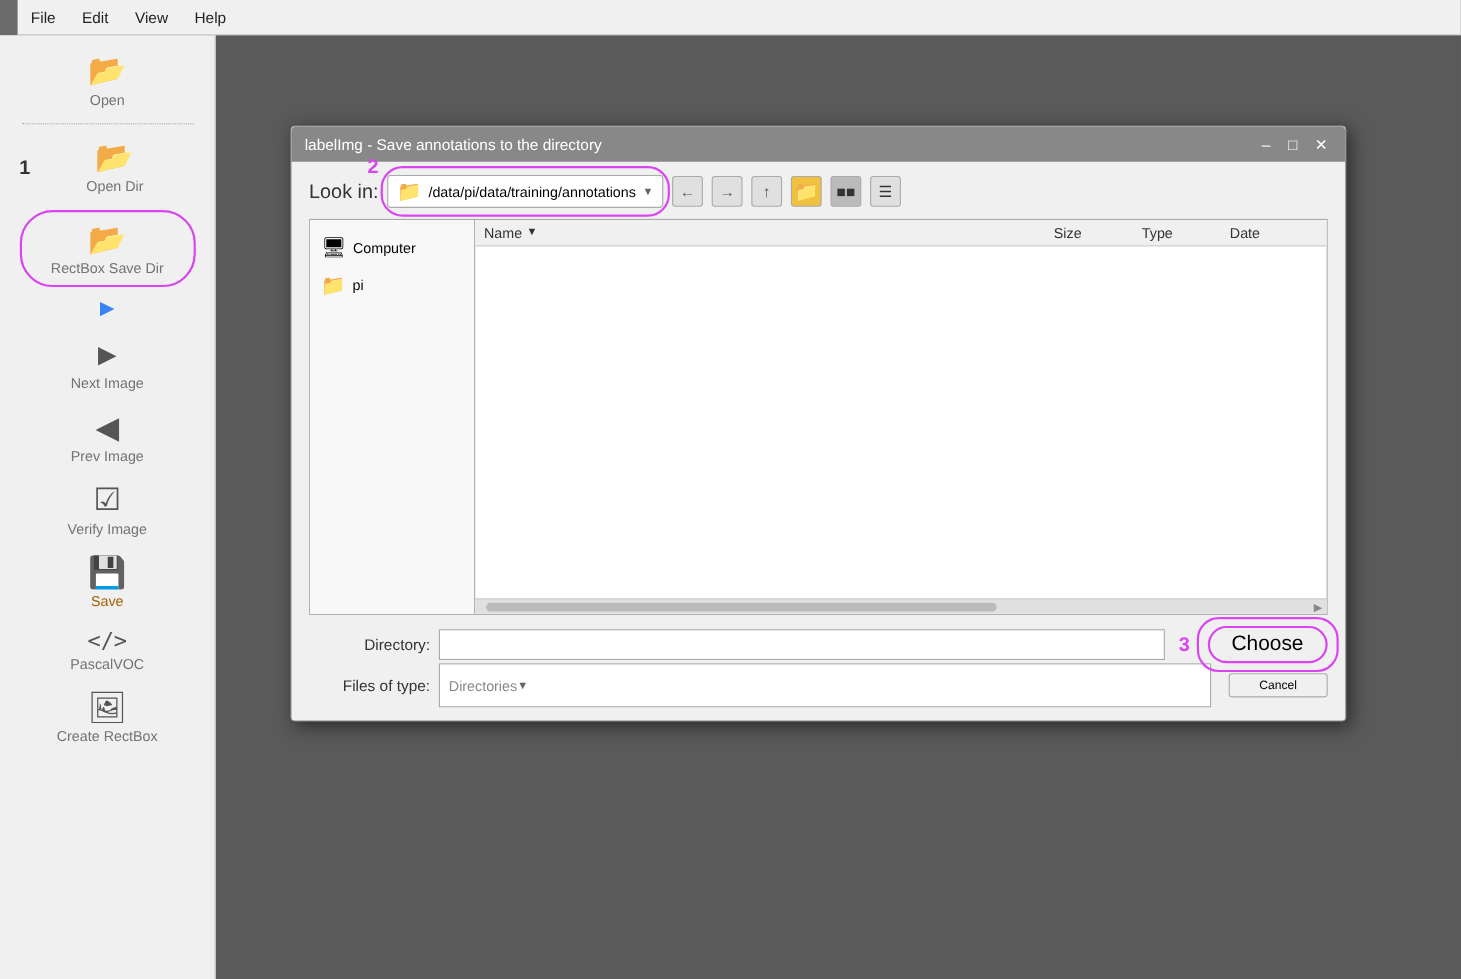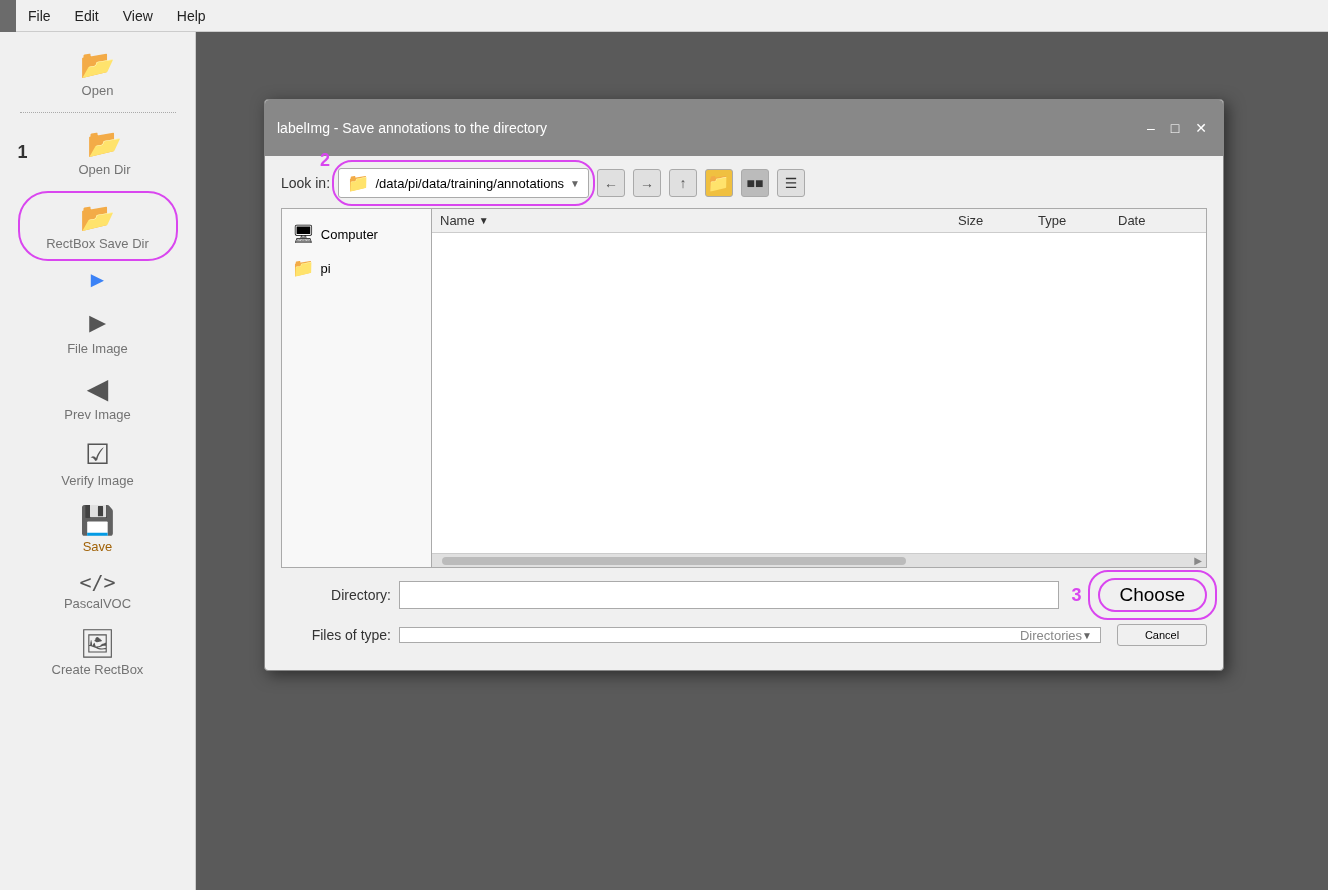--- a/index.html
+++ b/index.html
@@ -107,21 +107,21 @@
       border-radius: 4px;
       width: 960px;
       box-shadow: 4px 4px 16px rgba(0,0,0,0.5);
       position: relative;
       top: -60px;
       left: 80px;
     }
     .dialog-titlebar {
       background: #888;
       color: #fff;
-      padding: 20px 12px;
+      padding: 8px 12px;
       display: flex;
       align-items: center;
       justify-content: space-between;
       border-radius: 4px 4px 0 0;
       text-align: right;
     }
     .dialog-title {
       font-size: 14px;
       font-weight: normal;
     }
@@ -141,21 +141,21 @@
     }
 
     
     .lookin-row {
       display: flex;
       align-items: center;
       gap: 8px;
       margin-bottom: 10px;
     }
     .lookin-label {
-      font-size: 14px;
+      font-size: 18px;
       color: #333;
       white-space: nowrap;
     }
     .lookin-path {
       display: flex;
       align-items: center;
       background: #fff;
       border: 1px solid #aaa;
       border-radius: 3px;
       padding: 3px 8px;
@@ -262,21 +262,21 @@
       background: #bbb;
       border-radius: 4px;
       margin-left: 10px;
     }
 
     
     .bottom-row {
       display: flex;
       align-items: center;
       gap: 8px;
-      margin-bottom: 12px;
+      margin-bottom: 0;
     }
     .bottom-label {
       font-size: 14px;
       color: #333;
       width: 110px;
       text-align: right;
     }
     .bottom-input {
       flex: 1;
       border: 1px solid #aaa;
@@ -284,24 +284,24 @@
       padding: 4px 8px;
       font-size: 13px;
       height: 28px;
     }
     .bottom-select {
       flex: 1;
       border: 1px solid #aaa;
       background: #fff;
       padding: 4px 8px;
       font-size: 13px;
-      height: 16px;
-      display: flex;
-      align-items: center;
-      justify-content: flex-end;
+      height: 40px;
+      display: flex;
+      align-items: center;
+      justify-content: flex-start;
     }
     .btn-choose {
       background: #f0f0f0;
       border: 2px solid #d946ef;
       border-radius: 20px;
       padding: 4px 20px;
       font-size: 19px;
       cursor: pointer;
       white-space: nowrap;
       min-width: 90px;
@@ -351,21 +351,21 @@
     <span class="tool-icon">📂</span>
     <span class="tool-label">RectBox Save Dir</span>
   </div>
 
   <div style="display:flex;justify-content:center;width:100%;margin-top:2px;">
     <span class="arrow-right">►</span>
   </div>
 
   <div class="tool-item" style="margin-top:4px;">
     <span class="tool-icon">►</span>
-    <span class="tool-label">File Image</span>
+    <span class="tool-label">Next Image</span>
   </div>
 
   <div class="tool-item">
     <span class="tool-icon">◀</span>
     <span class="tool-label">Prev Image</span>
   </div>
 
   <div class="tool-item">
     <span class="tool-icon">☑</span>
     <span class="tool-label">Verify Image</span>

